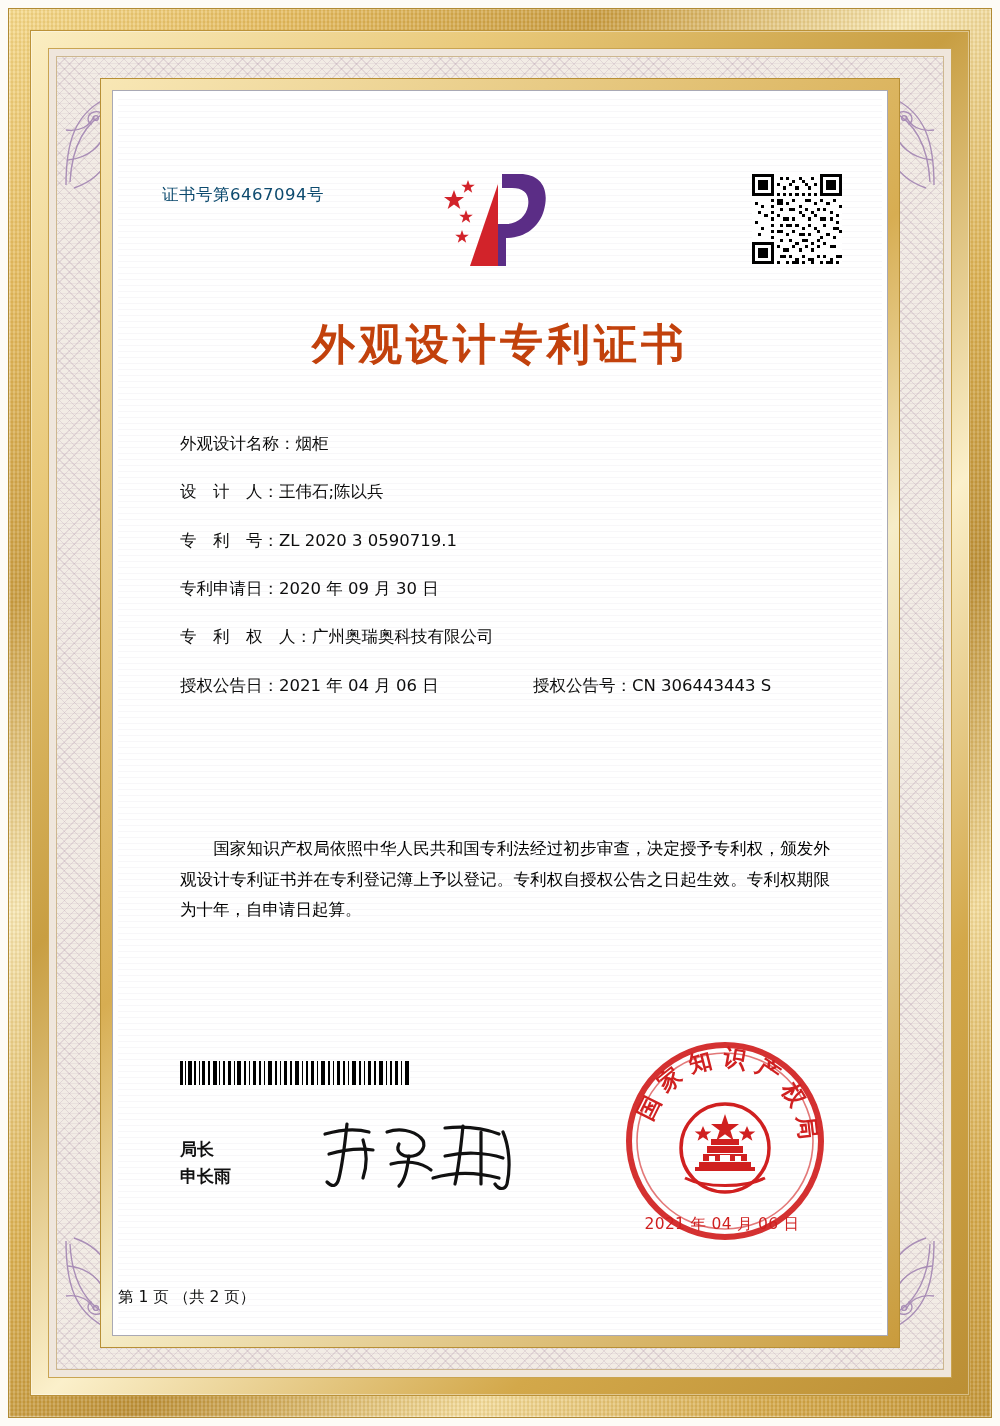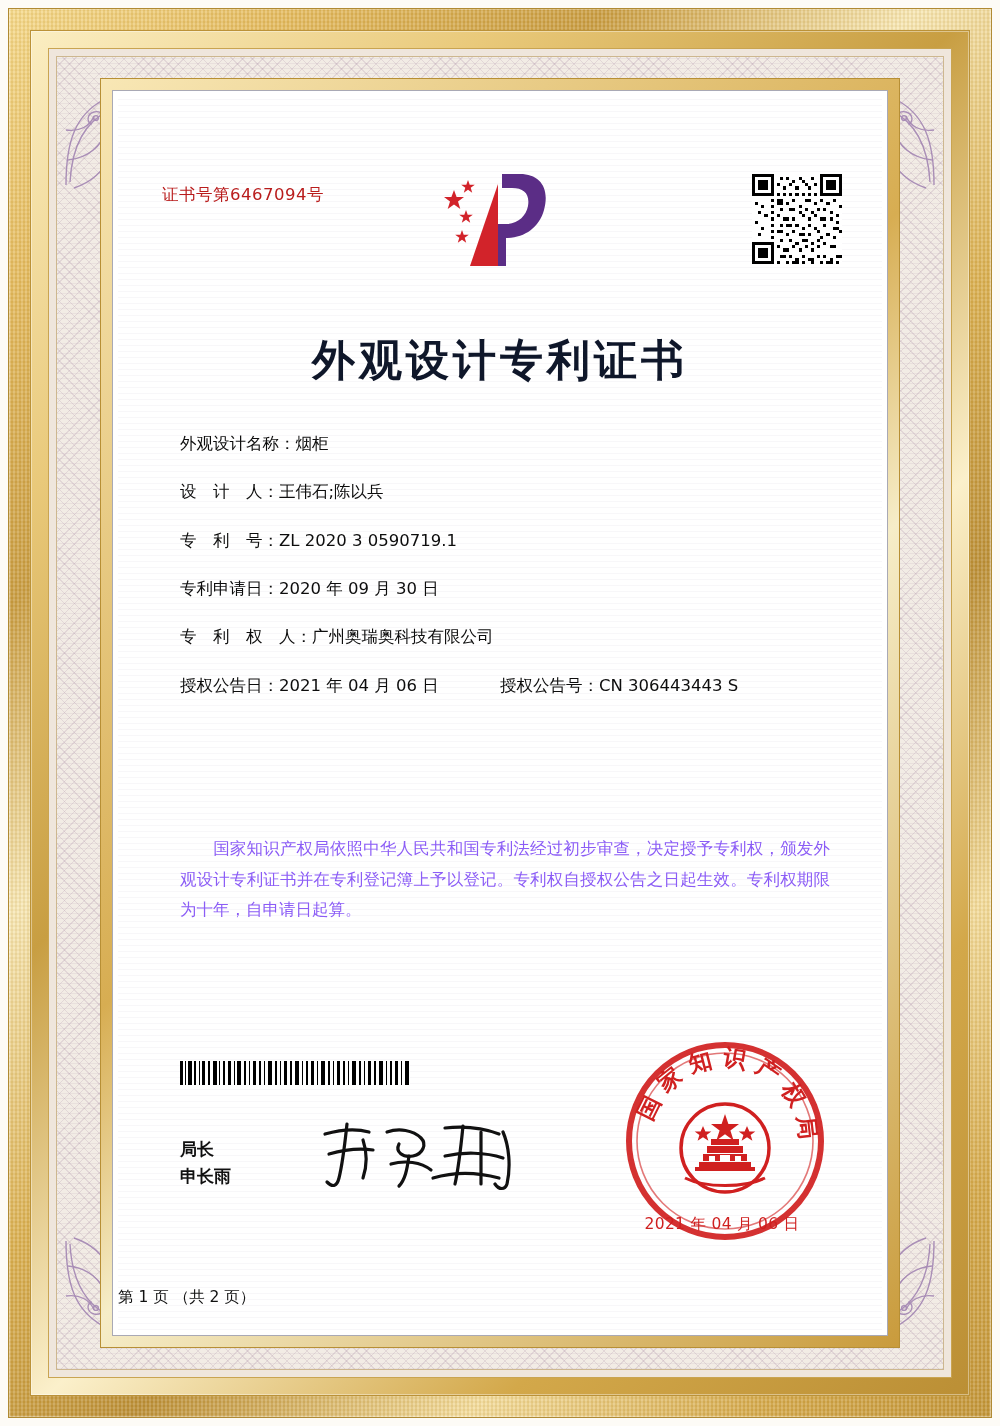--- a/index.html
+++ b/index.html
@@ -107,74 +107,75 @@
     left: 0; top: 0; right: 0; bottom: 0;
     padding: 0;
     color: #111;
   }
   .cert-no {
     position: absolute;
     left: 44px; top: 88px;
     font-family: "DejaVu Sans", sans-serif;
     font-size: 16.5px;
     letter-spacing: .5px;
-    color: #b91c1c;
+    color: #0c4a6e;
   }
   .emblem {
     position: absolute;
     left: 50%; top: 70px;
     transform: translateX(-50%);
     width: 120px; height: 112px;
   }
   .qr {
     position: absolute;
     right: 40px; top: 78px;
     width: 90px; height: 90px;
   }
   .qr svg { display:block; width: 100%; height: 100%; }
 
   .title {
     position: absolute;
-    left: 0; right: 0; top: 236px;
+    left: 0; right: 0; top: 220px;
     text-align: center;
     font-family: Liberation Mono, monospace;
     font-size: 43px;
     font-weight: 700;
     letter-spacing: 4px;
-    color: #0f172a;
+    color: #c2410c;
   }
 
   .fields {
     position: absolute;
     left: 62px; right: 50px; top: 338px;
     font-family: "DejaVu Sans", sans-serif;
     font-size: 16.5px;
     color: #0d0d0d;
   }
   .field {
     margin-bottom: 28.5px;
     white-space: nowrap;
     line-height: 1.2;
   }
   .field .lbl { letter-spacing: 0px; }
   .field .val { }
   .field-row {
     margin-bottom: 12px;
     display: flex;
+    gap: 33px;
   }
   .field-row .left { width: 320px; }
   .field-row .right { }
 
   .para {
     position: absolute;
     left: 62px; right: 52px;
     font-family: "DejaVu Serif", serif;
     font-size: 16.5px;
     line-height: 1.85;
-    color: #8b5cf6;
+    color: #000000;
     text-align: justify;
   }
   .para1 { top: 738px; }
   .para2 { top: 830px; }
   .para .indent { display: inline-block; width: 2em; }
 
   .barcode {
     position: absolute;
     left: 62px; top: 965px;
     width: 230px; height: 24px;

